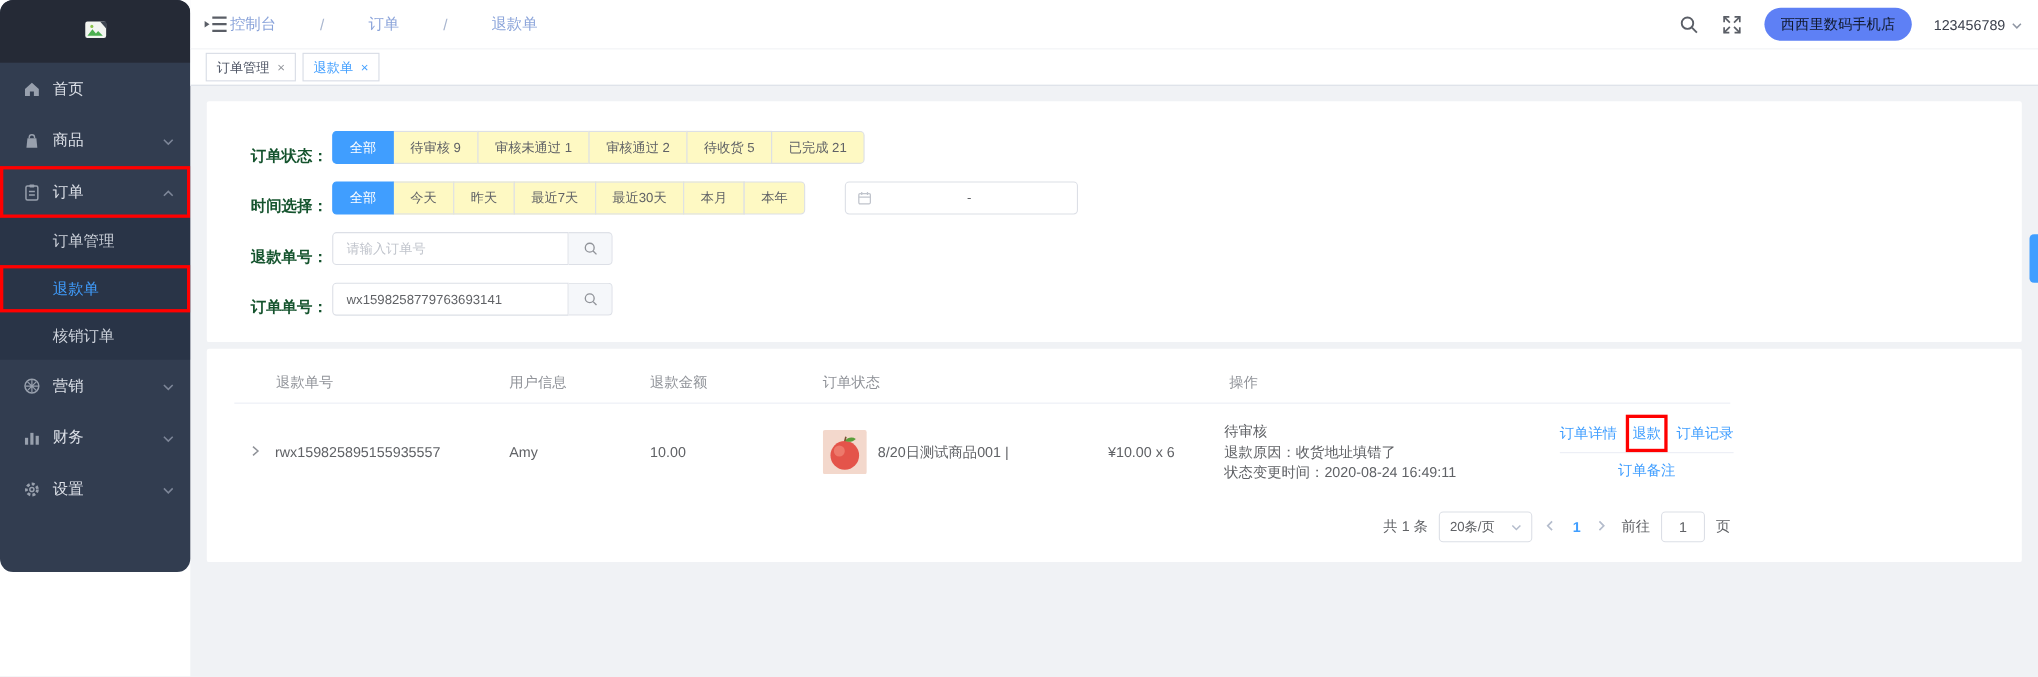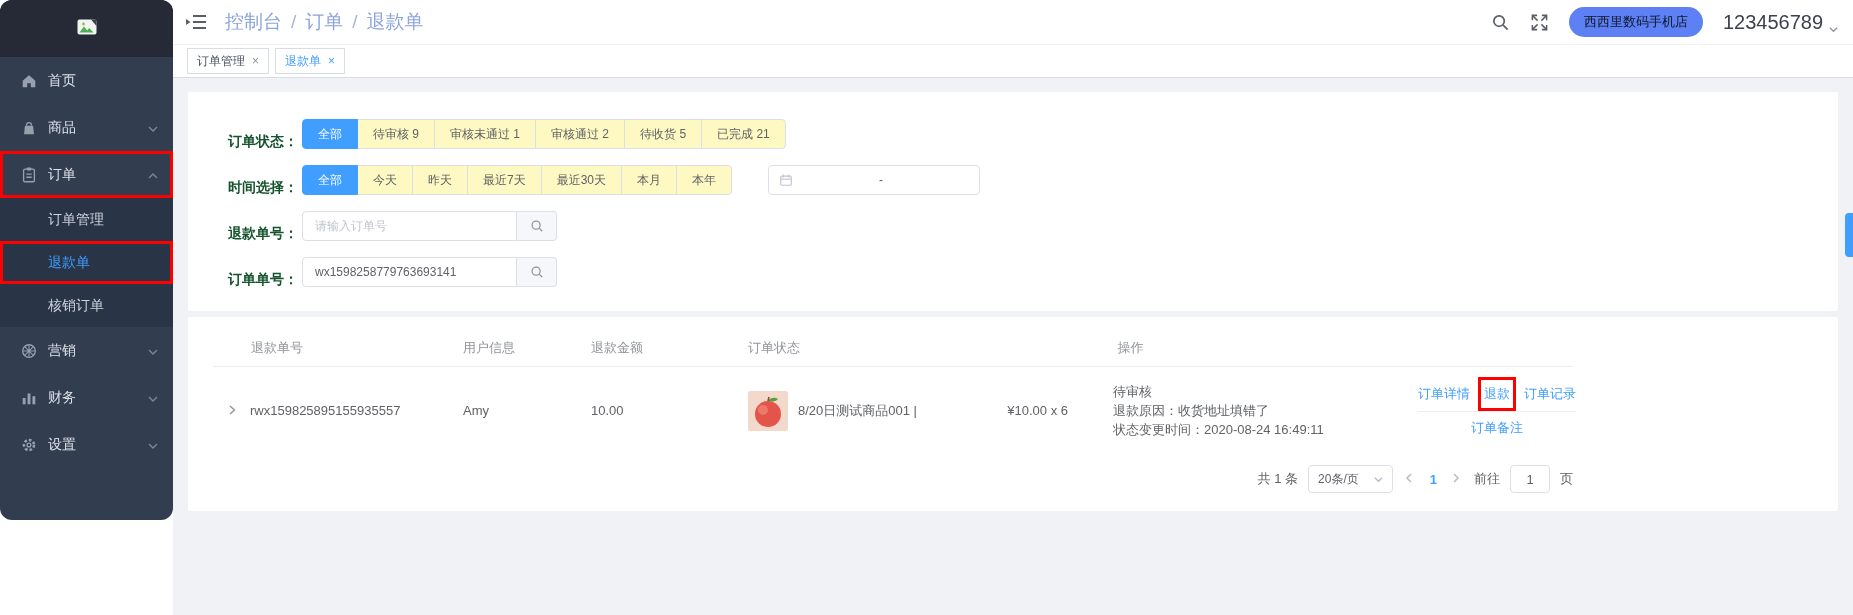--- a/index.html
+++ b/index.html
@@ -34,30 +34,30 @@
   }
 
   
   .main { flex:1; display:flex; flex-direction:column; min-width:0; }
 
   .topbar {
     height:45px; background:#fff; display:flex; align-items:center;
     padding:0 14px 0 12px; border-bottom:1px solid #eef0f4;
   }
   .fold-btn { width:24px; height:24px; color:#5a5e66; display:flex; align-items:center; cursor:pointer; }
-  .breadcrumb { display:flex; align-items:center; margin-left:16px; font-size:19px; }
+  .breadcrumb { display:flex; align-items:center; margin-left:0; font-size:14px;gap:31px; }
   .breadcrumb .bc-item { color:#8ba4da; cursor:pointer; }
   .breadcrumb .bc-sep { color:#a9b6cf; margin:0 9px; }
   .topbar-right { margin-left:auto; display:flex; align-items:center; gap:20px; }
   .tb-icon { width:19px; height:19px; color:#5a5e66; cursor:pointer; }
   .store-pill {
     background:#5e80f5; color:#0f172a; border:none; height:30px; border-radius:15px;
     padding:0 15px; font-size:13px; cursor:pointer; font-family:inherit;
   }
-  .account { display:flex; align-items:center; gap:5px; color:#3c414d; font-size:20px; cursor:pointer; }
+  .account { display:flex; align-items:center; gap:5px; color:#3c414d; font-size:13px; cursor:pointer; }
   .account .chev { width:11px; height:11px; color:#8f96a3; }
 
   .tabsbar {
     height:33px; background:#fff; border-bottom:1px solid #d8dce5;
     display:flex; align-items:center; padding:0 14px; gap:6px;
   }
   .tab {
     height:26px; display:flex; align-items:center; gap:7px;
     border:1px solid #d8dce5; background:#fff; padding:0 9px;
     font-size:12px; color:#495060; cursor:pointer;

